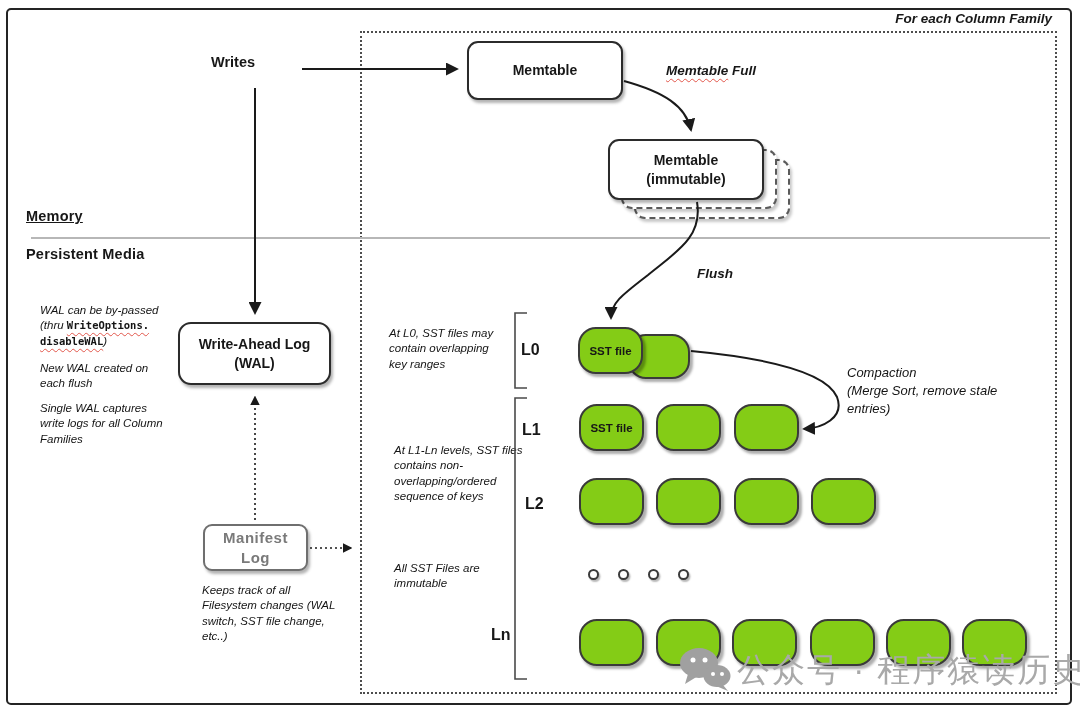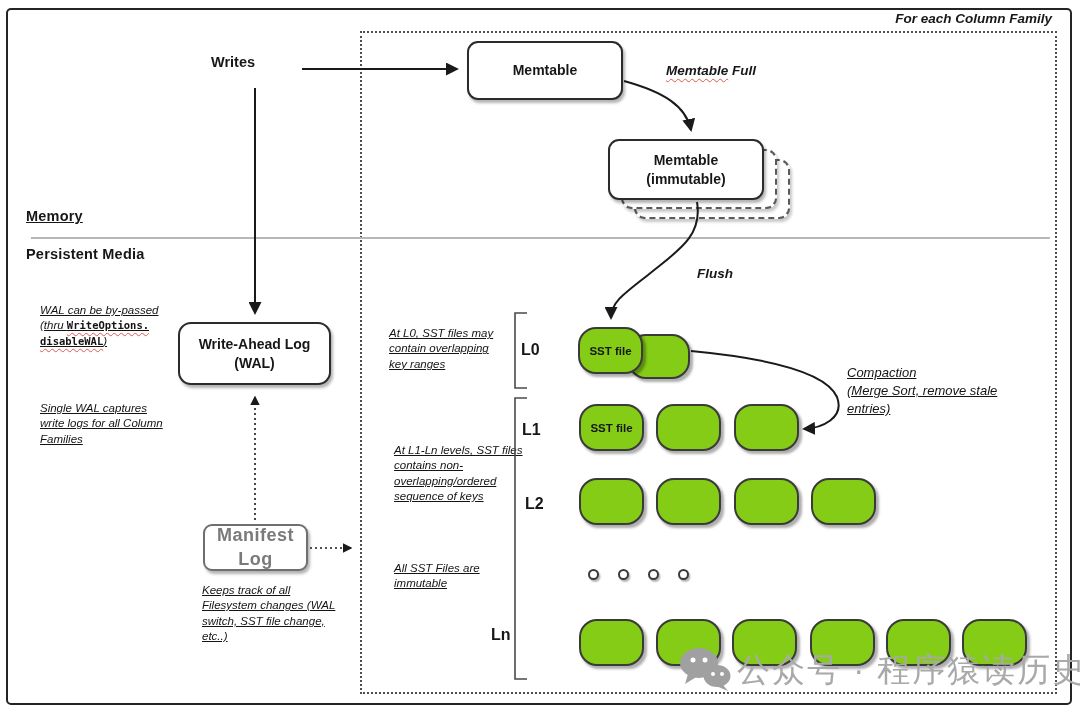--- a/index.html
+++ b/index.html
@@ -13,27 +13,27 @@
   .zone-label{position:absolute;font-weight:bold;font-size:14.5px;letter-spacing:0.2px;}
   .flow-title{position:absolute;font-weight:bold;font-size:14.5px;}
   .it-label{position:absolute;font-style:italic;font-weight:bold;font-size:13.5px;}
   .box{position:absolute;background:#fff;border:2px solid #2b2b2b;border-radius:11px;
     box-shadow:2px 3px 3px rgba(0,0,0,0.30);display:flex;flex-direction:column;
     align-items:center;justify-content:center;text-align:center;box-sizing:border-box;}
   .box .bl{font-weight:bold;font-size:14px;line-height:1.3;}
   .dashed-ghost{position:absolute;background:#fff;border:2px dashed #5a5a5a;border-radius:11px;
     box-shadow:2px 3px 3px rgba(0,0,0,0.22);box-sizing:border-box;}
   .manifest{border:2px solid #6f6f6f;border-radius:9px;color:#7a7a7a;}
-  .manifest .bl{font-size:18px;letter-spacing:0.5px;}
+  .manifest .bl{font-size:15px;letter-spacing:0.5px;}
   .sst{position:absolute;width:65px;height:47px;background:#84cc16;border:2px solid #3a3a3a;
     border-radius:18px;box-shadow:2.5px 3px 2.5px rgba(0,0,0,0.32);display:flex;
     align-items:center;justify-content:center;box-sizing:border-box;}
   .sst span{font-weight:bold;font-size:11.5px;}
   .lvl{position:absolute;font-weight:bold;font-size:16px;}
-  .note{position:absolute;font-style:italic;font-size:11.5px;line-height:1.34;color:#141414;text-decoration:underline;}
+  .note{position:absolute;font-style:italic;font-size:11.5px;line-height:1.34;color:#141414;}
   .note-lg{font-size:13px;line-height:1.38;}
   .code{font-family:"DejaVu Sans Mono","Liberation Mono",monospace;font-style:normal;
     font-weight:bold;font-size:10.5px;}
   .wavy{text-decoration:underline;text-decoration-style:wavy;text-decoration-color:#e2574c;
     text-decoration-thickness:1px;text-underline-offset:2.5px;}
   .dot{position:absolute;width:11px;height:11px;background:#fff;border:2px solid #3a3a3a;
     border-radius:50%;box-shadow:1.5px 2px 1.5px rgba(0,0,0,0.28);box-sizing:border-box;}
   .arrows{position:absolute;left:0;top:0;pointer-events:none;}
   .watermark-text{position:absolute;left:737px;top:648px;font-size:33px;color:#a9a9a9;
     letter-spacing:2px;white-space:nowrap;}
@@ -75,20 +75,21 @@
   <div class="box" style="left:178px;top:322px;width:153px;height:63px;border-width:2.5px;border-radius:13px;">
     <div class="bl">Write-Ahead Log</div>
     <div class="bl">(WAL)</div>
   </div>
 
   <div class="note" style="left:40px;top:303px;width:125px;">
     <div>WAL can be by-passed</div>
     <div><span>(thru </span><span class="code wavy">WriteOptions.</span></div>
     <div><span class="code wavy">disableWAL</span><span>)</span></div>
   </div>
+  <div class="note" style="left:40px;top:361px;width:110px;">New WAL created on each flush</div>
   <div class="note" style="left:40px;top:401px;width:128px;">Single WAL captures write logs for all Column Families</div>
 
   <div class="box manifest" style="left:203px;top:524px;width:105px;height:47px;">
     <div class="bl">Manifest</div>
     <div class="bl">Log</div>
   </div>
   <div class="note" style="left:202px;top:583px;width:140px;">Keeps track of all Filesystem changes (WAL switch, SST file change, etc..)</div>
 
   <div class="note" style="left:389px;top:326px;width:118px;">At L0, SST files may contain overlapping key ranges</div>
   <div class="note" style="left:394px;top:443px;width:130px;">At L1-Ln levels, SST files contains non-overlapping/ordered sequence of keys</div>

